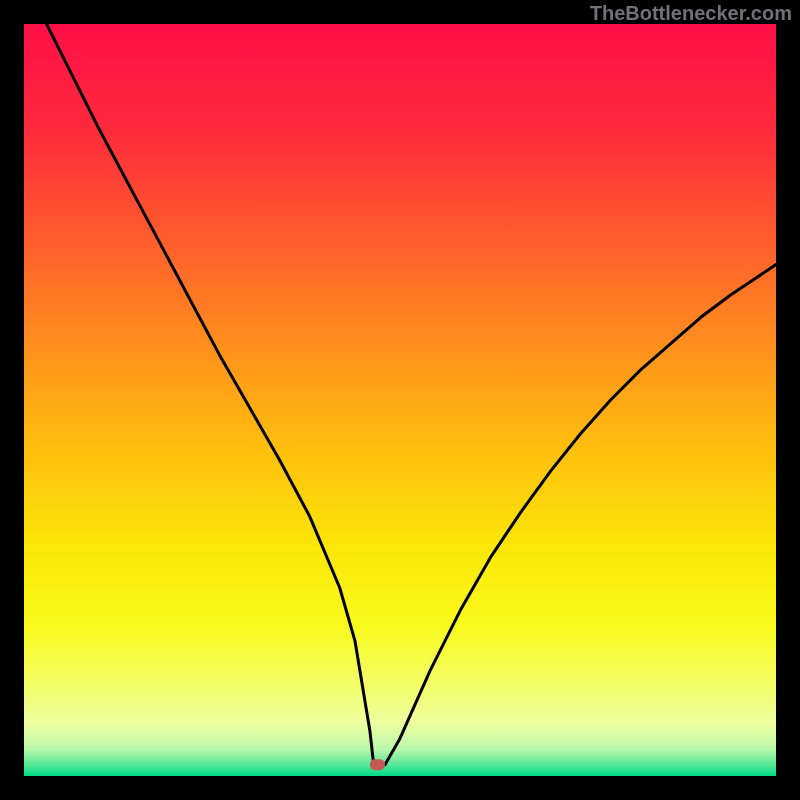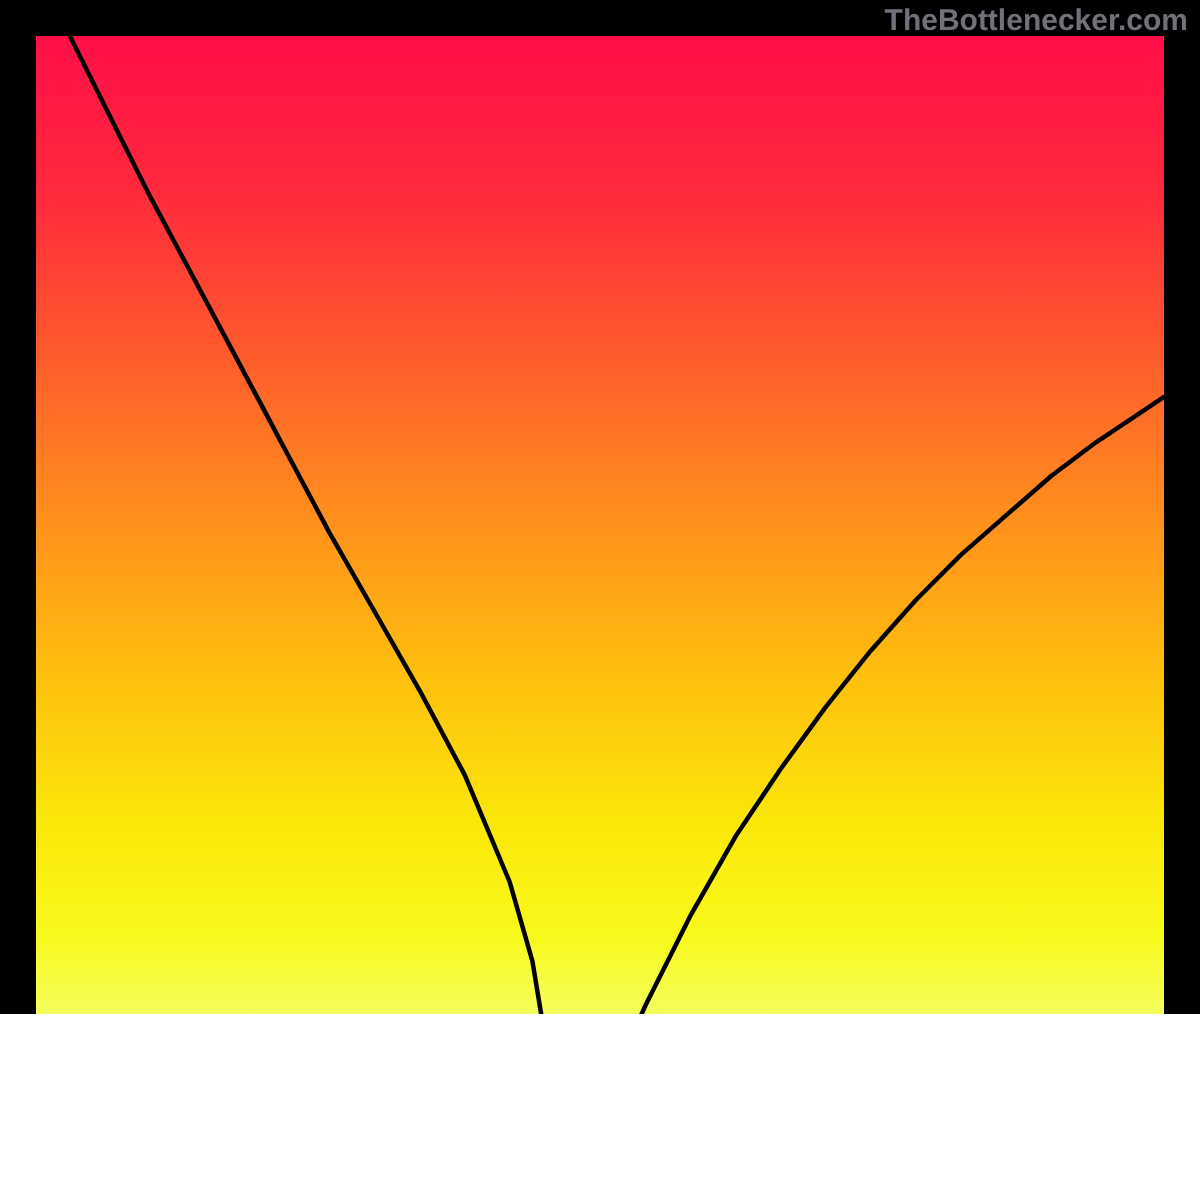--- a/index.html
+++ b/index.html
@@ -2,21 +2,21 @@
 <html><head>
 <meta charset="utf-8">
 <style>
   body {
     margin: 0;
     padding: 0;
     background: #fff;
   }
   .chart-wrap {
     width: 800px;
-    height: 676px;
+    height: 800px;
     position: relative;
   }
   svg {
     display: block;
   }
 </style>
 </head>
 <body>
 
 <div class="chart-wrap">

